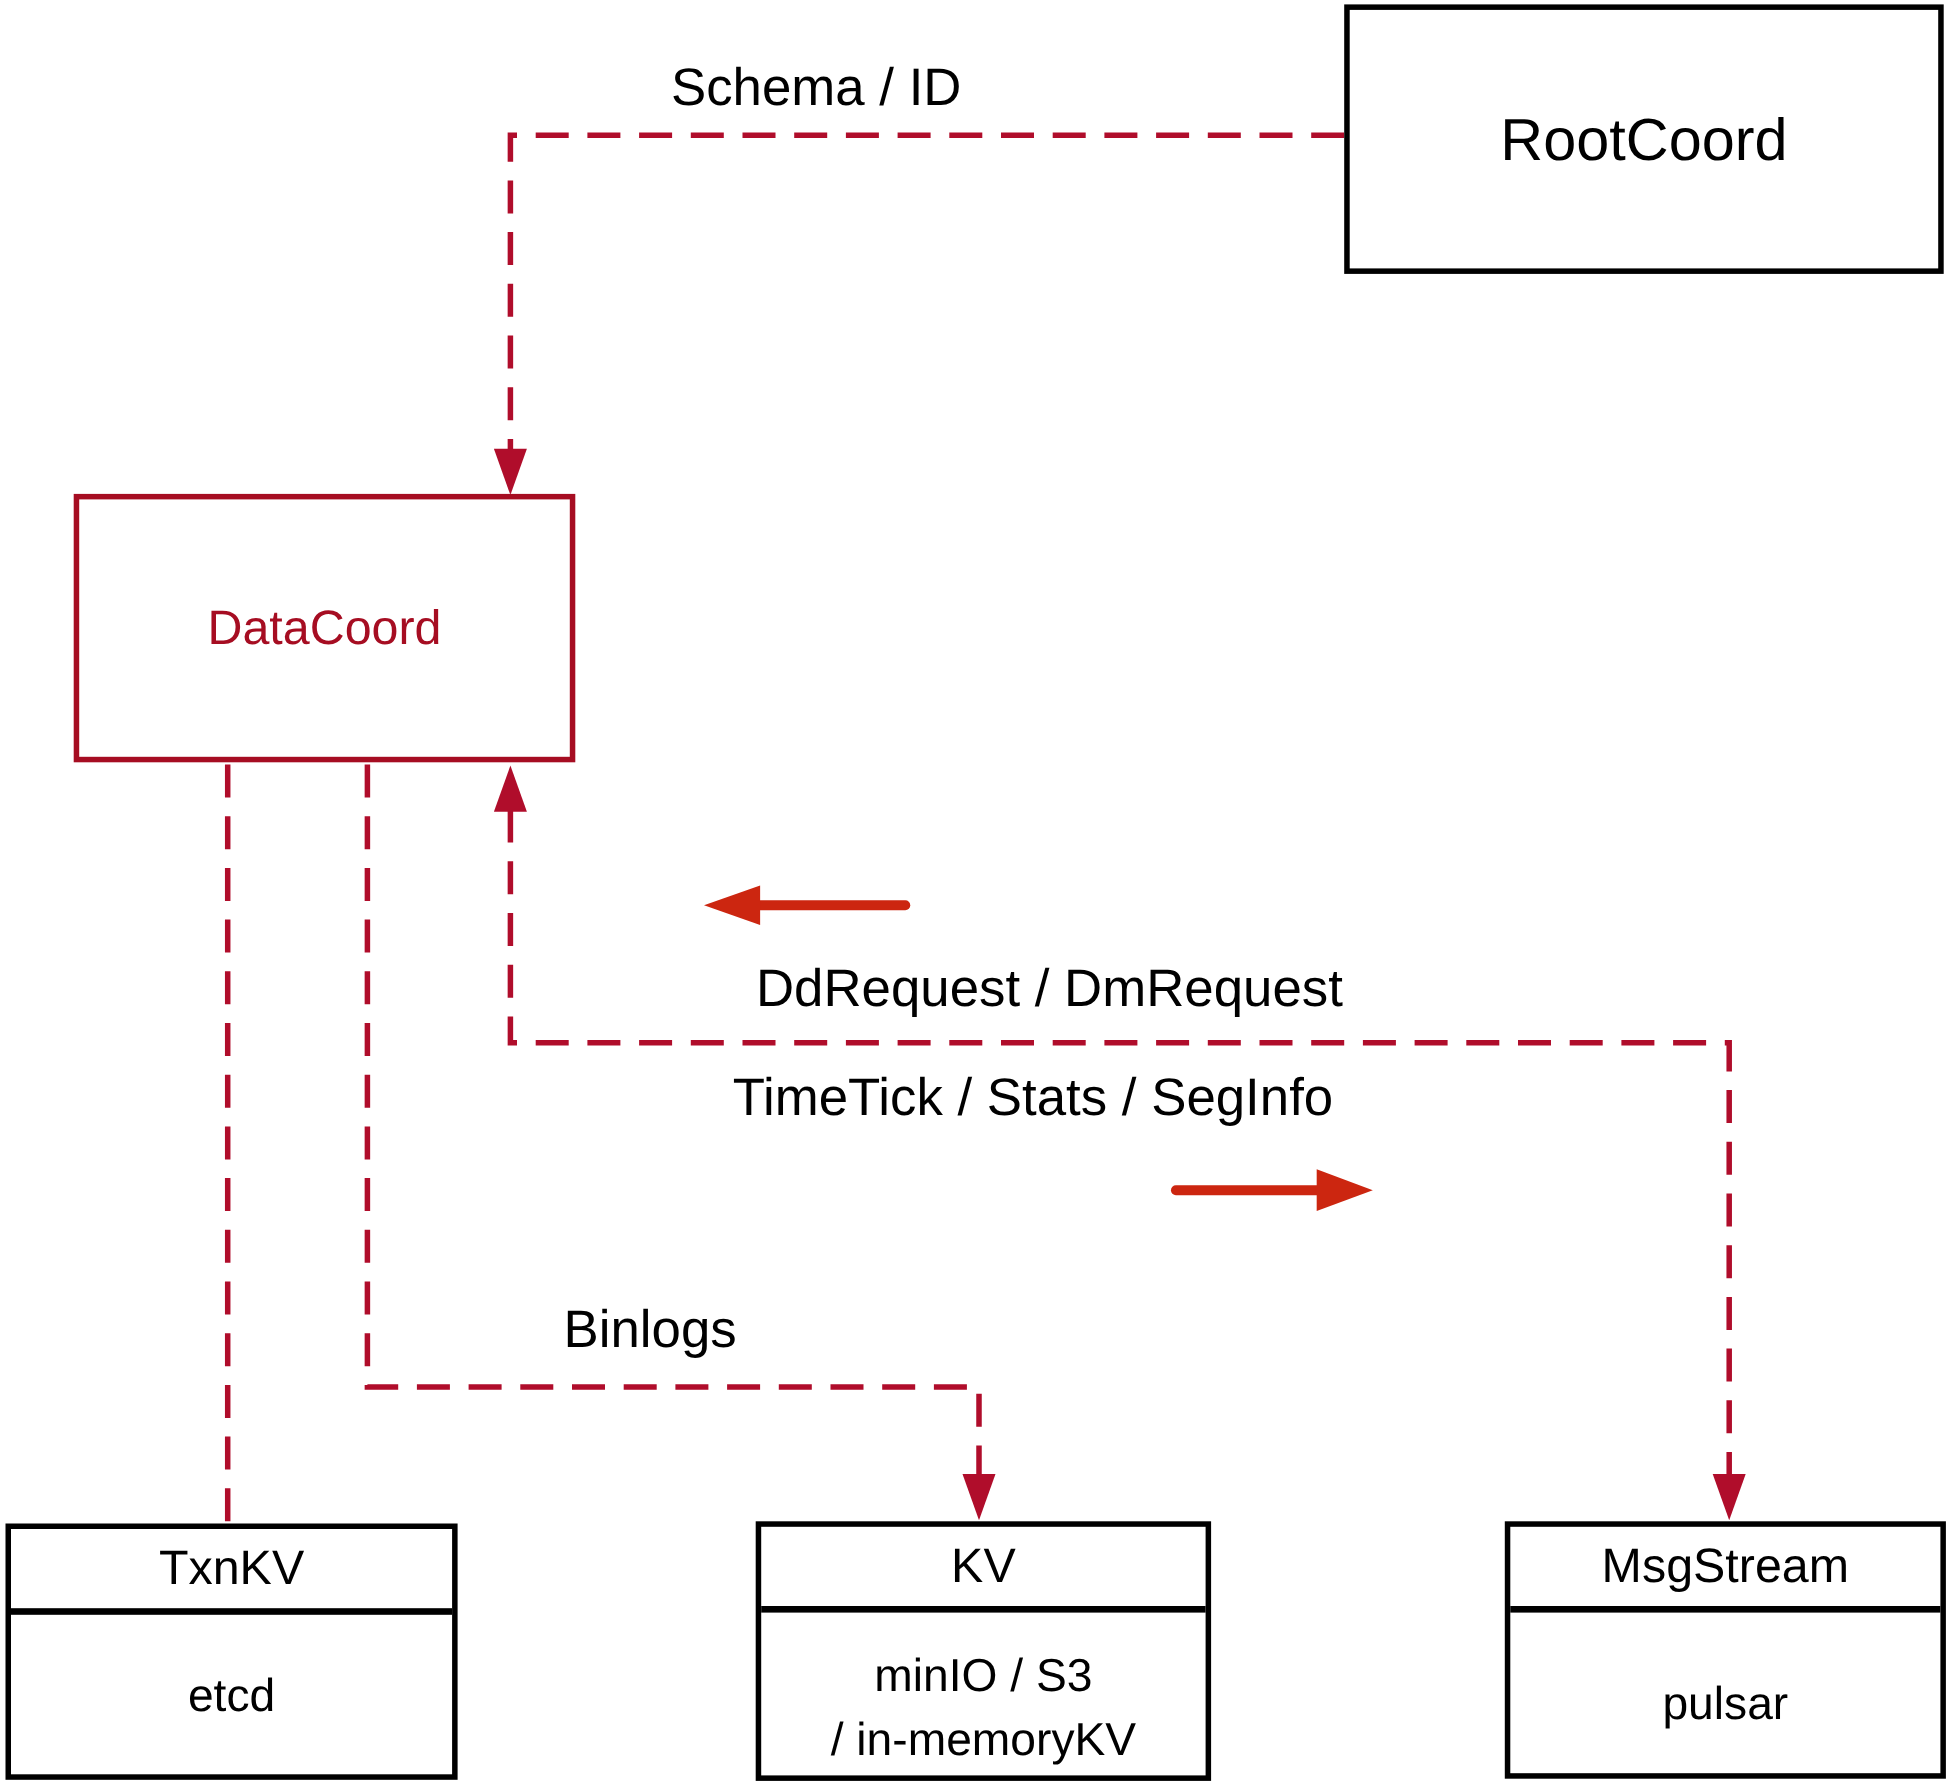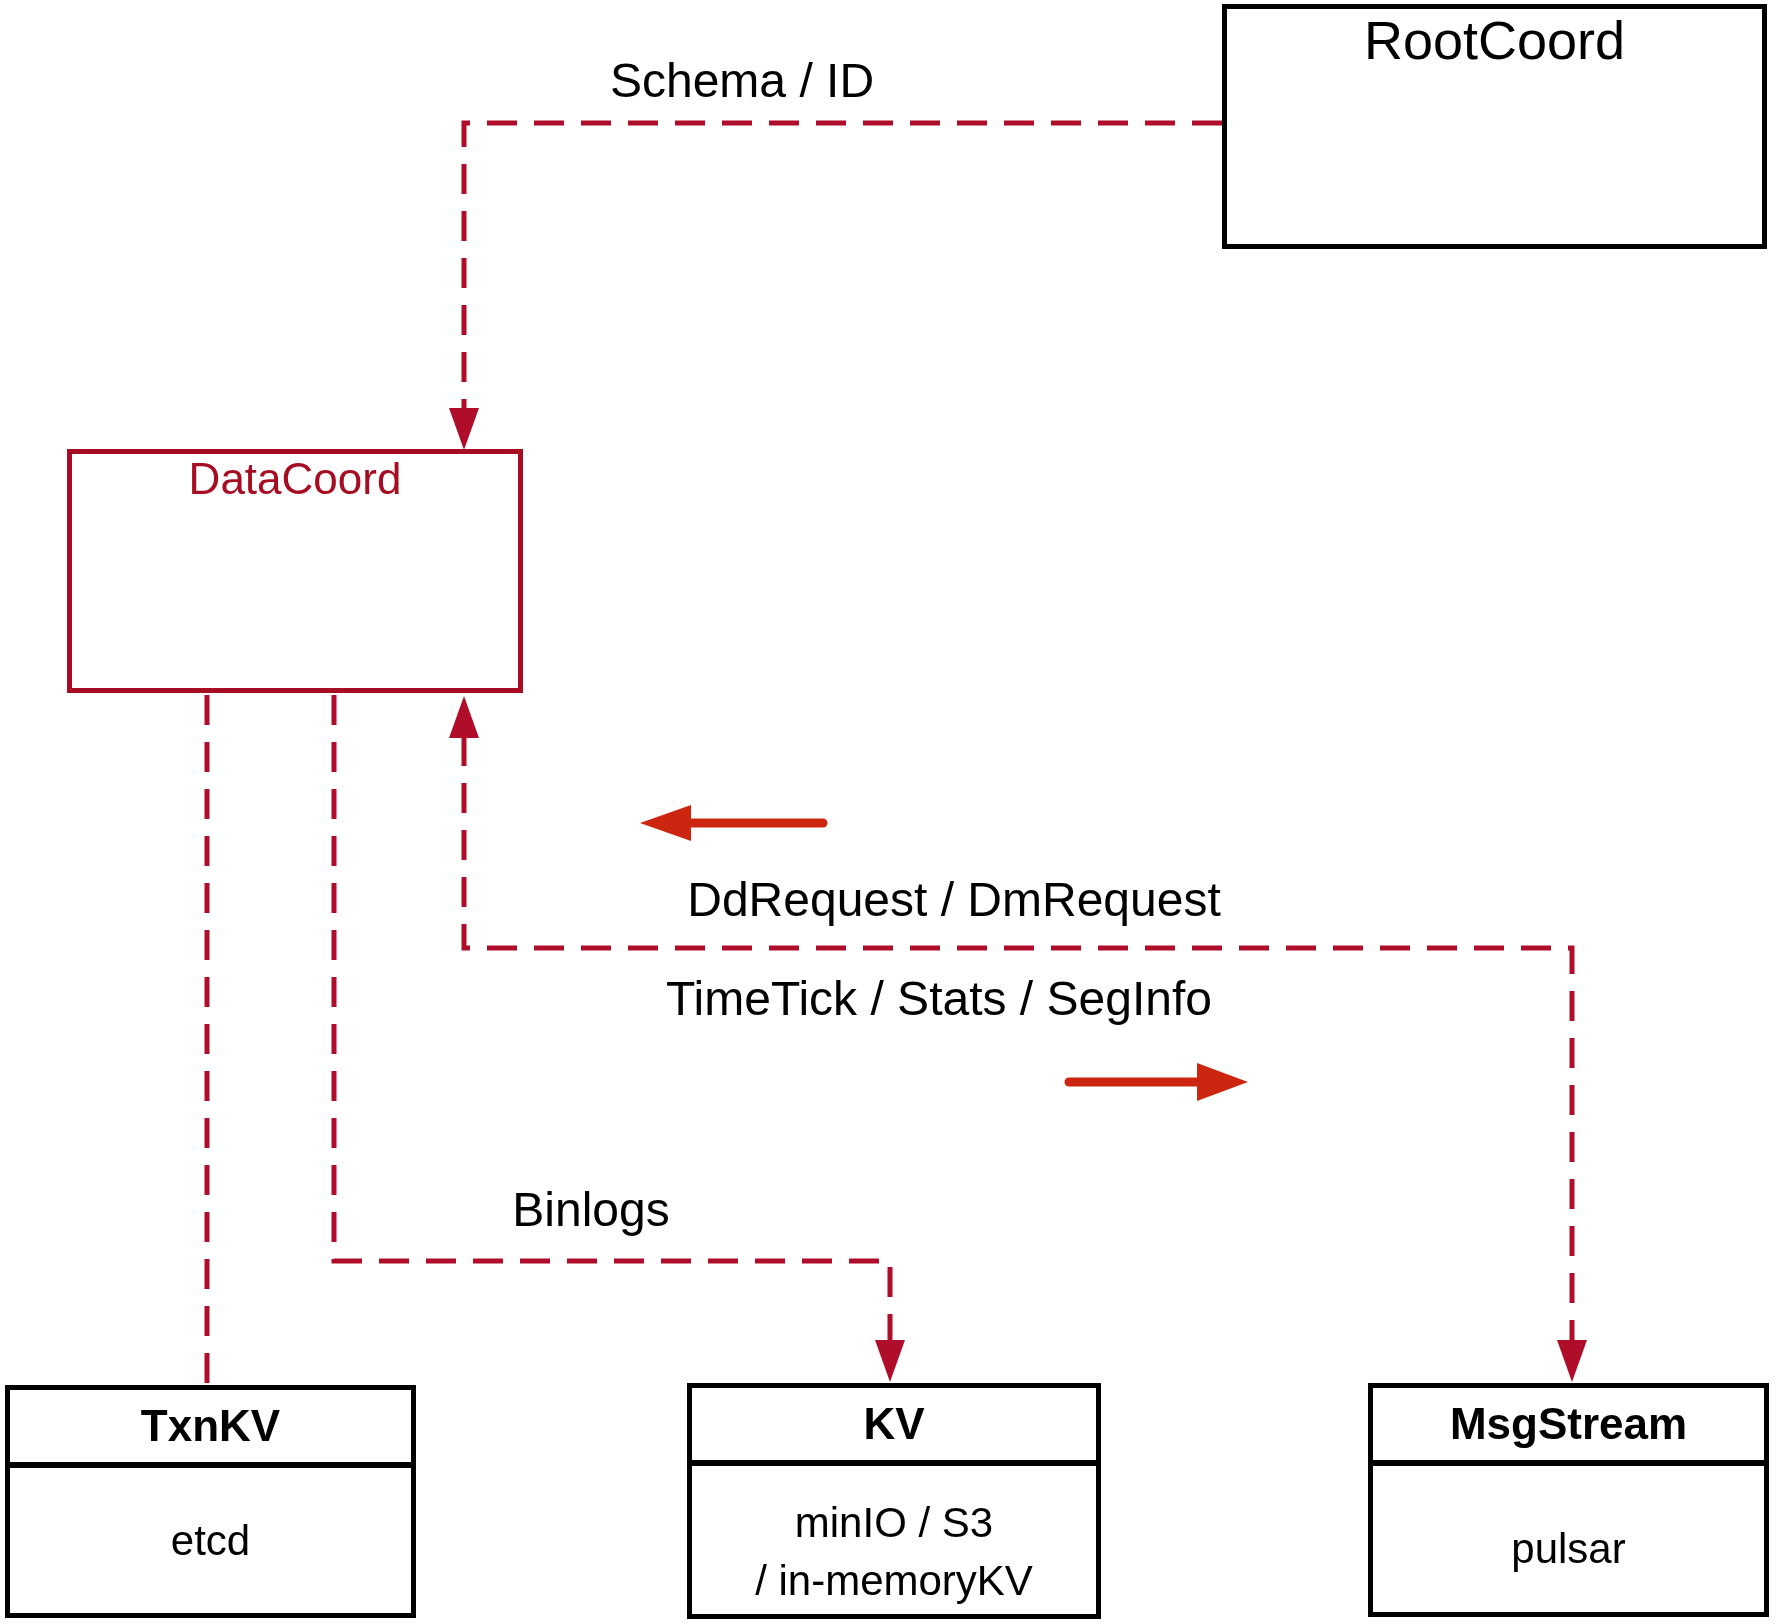--- a/index.html
+++ b/index.html
@@ -36,20 +36,21 @@
     stroke-width: 9;
     stroke-linecap: round;
     fill: none;
   }
   .solid-arrow-head { fill: var(--color-arrow); stroke: none; }
 
   .node {
     position: absolute;
     background: #ffffff;
     display: flex;
+    align-items: center;
     justify-content: center;
   }
   .node-rootcoord {
     left: 1222px; top: 4px; width: 545px; height: 245px;
     border: 5px solid var(--color-border);
     font-size: 54px; color: var(--color-text);
   }
   .node-datacoord {
     left: 67px; top: 449px; width: 456px; height: 244px;
     border: 5px solid var(--color-accent);
@@ -63,21 +64,21 @@
     display: flex;
     flex-direction: column;
   }
   .store-txnkv { left: 5px;    top: 1385px; width: 411px; height: 233px; }
   .store-kv    { left: 687px;  top: 1383px; width: 414px; height: 236px; gap: 24px; }
   .store-msgstream { left: 1368px; top: 1383px; width: 401px; height: 234px; gap: 20px; }
   .store-header {
     height: 78px;
     border-bottom: 6px solid var(--color-border);
     display: flex; align-items: center; justify-content: center;
-    font-weight: bold; font-size: 44px; color: var(--color-text);
+    font-weight: normal; font-size: 44px; color: var(--color-text);
   }
   .store-body {
     flex: 1;
     display: flex; flex-direction: column;
     align-items: center; justify-content: center;
     font-size: 42px; color: var(--color-text);
     line-height: 1.38;
   }
 
   .edge-label {

